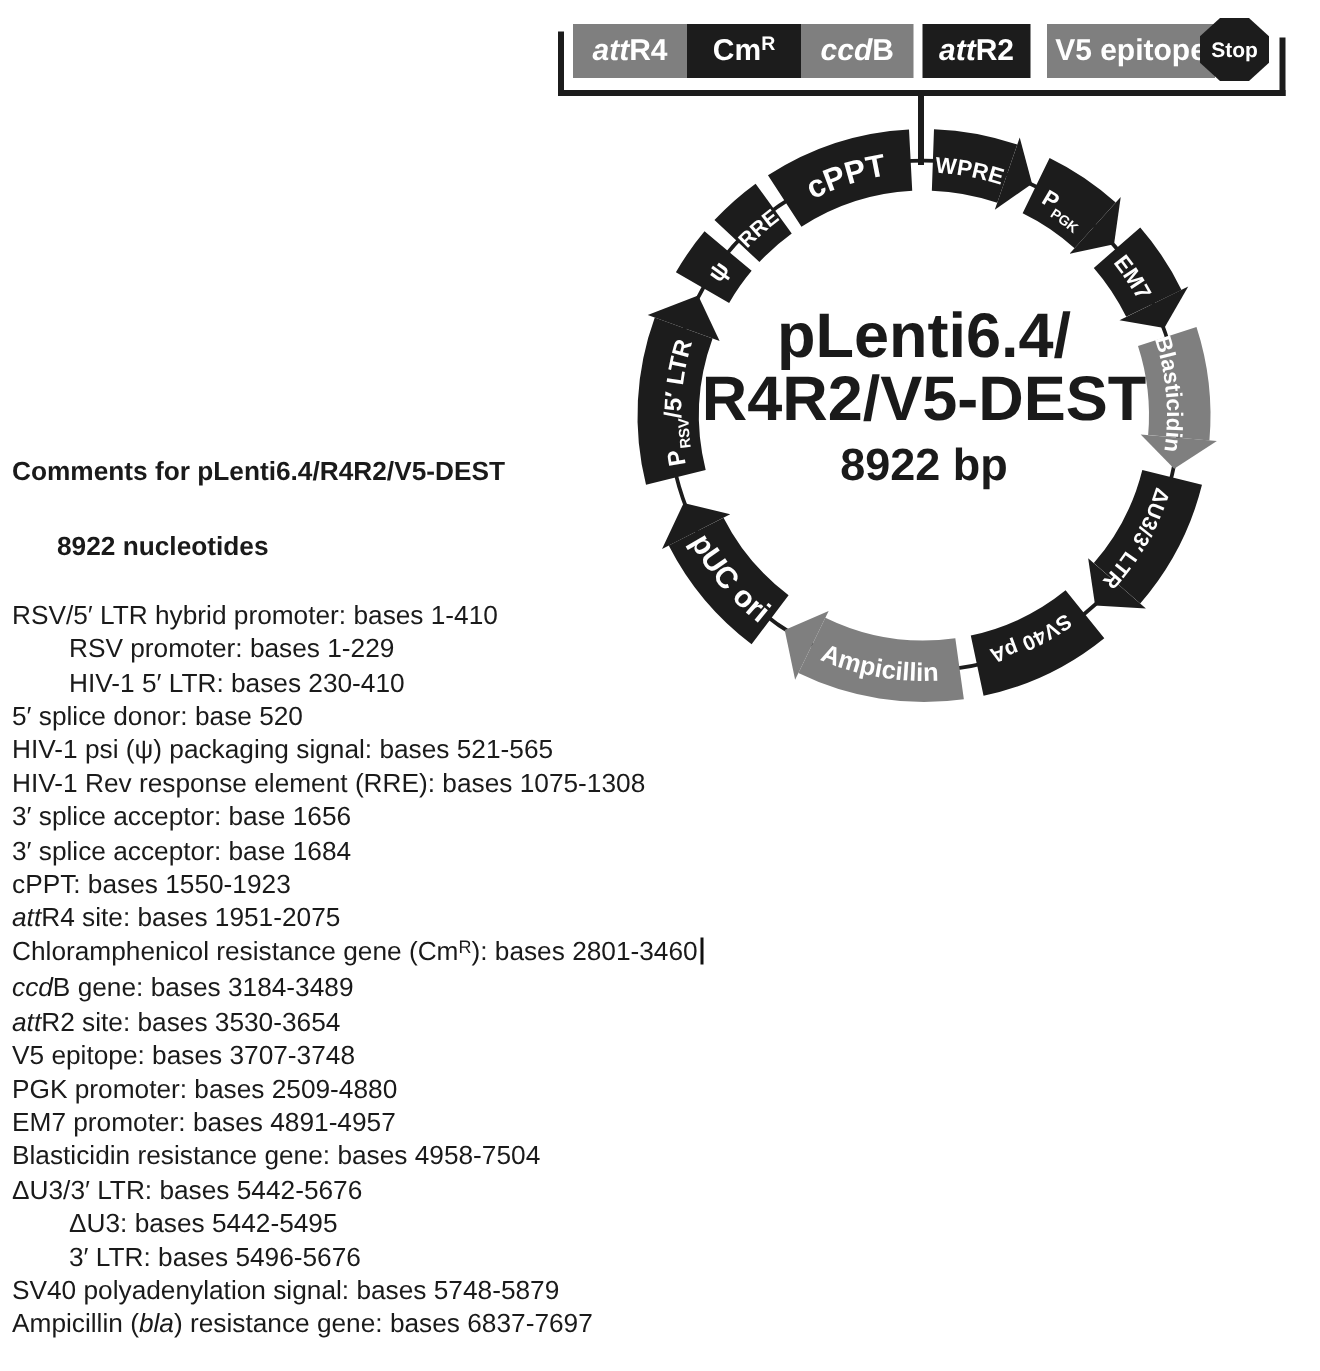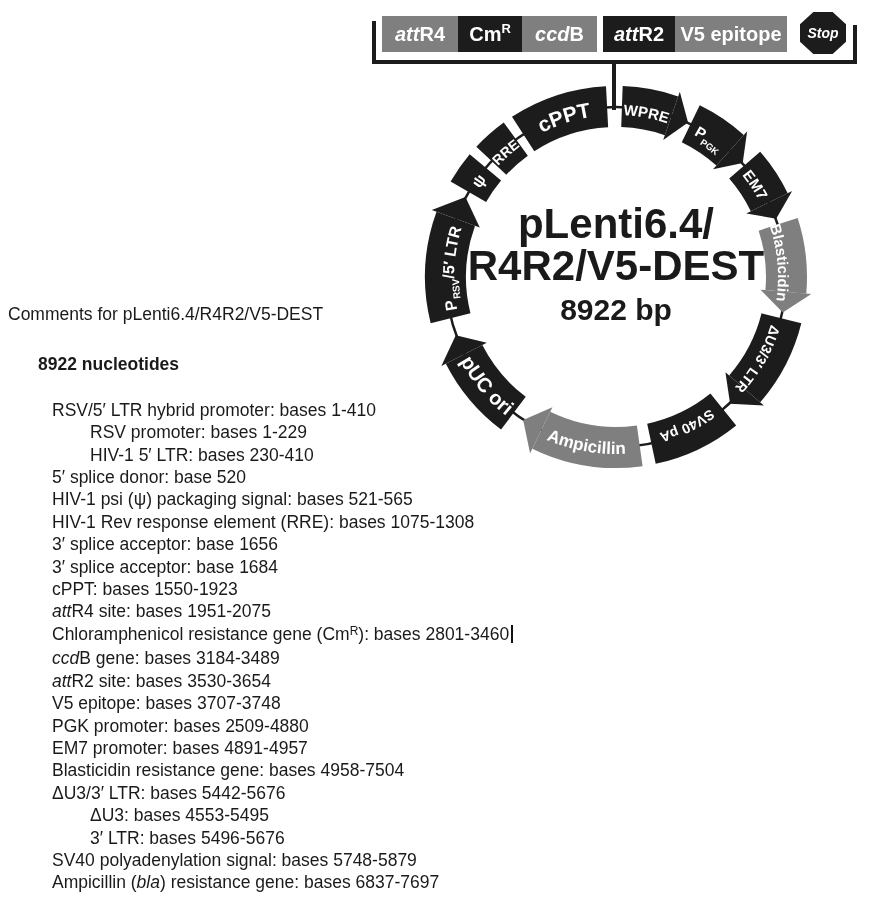--- a/index.html
+++ b/index.html
@@ -10,60 +10,60 @@
   
   #cassette{position:absolute;left:382px;top:16px;height:36px;display:flex;align-items:stretch;}
   .cassette-box{display:flex;align-items:center;justify-content:center;color:#fff;
     font-weight:bold;font-size:20px;white-space:nowrap;}
   .bg-black{background:#1c1c1c}
   .bg-gray{background:#7f7f7f}
   .it{font-style:italic}
   .box-sup{font-size:13px;position:relative;top:-6px;}
   #stop-sign{position:absolute;left:800px;top:12px;width:46px;height:42px;background:#1c1c1c;
     clip-path:polygon(29% 0,71% 0,100% 29%,100% 71%,71% 100%,29% 100%,0 71%,0 29%);
-    display:flex;align-items:center;justify-content:center;color:#fff;font-weight:bold;font-size:14px;font-style:italic;}
+    display:flex;align-items:center;justify-content:center;color:#fff;font-weight:bold;font-size:14px;}
   .bracket{position:absolute;background:#1c1c1c;}
   #bracket-left{left:372px;top:21px;width:4px;height:43px;}
   #bracket-right{left:853px;top:25px;width:4px;height:39px;}
   #bracket-bottom{left:372px;top:60px;width:485px;height:4px;}
   
   #plasmid-svg{position:absolute;left:0;top:0;}
   .seg-label{fill:#ffffff;font-weight:bold;font-family:"Liberation Sans",sans-serif;}
   .map-title{fill:#1a1a1a;font-weight:bold;font-family:"Liberation Sans",sans-serif;}
   
   #comments{position:absolute;left:8px;top:303px;width:540px;font-size:17.5px;line-height:22.4px;}
-  .c-header{font-weight:normal;}
+  .c-header{font-weight:bold;}
   .c-header2{font-weight:bold;padding-left:30px;margin-top:28px;}
   .c-spacer{height:23px;}
-  .comment-line{white-space:nowrap;margin-left:44px;}
+  .comment-line{white-space:nowrap;}
   .indent{padding-left:38px;}
   .sup{font-size:12px;position:relative;top:-5px;}
   .caret{display:inline-block;width:2px;height:18px;background:#111;vertical-align:-3px;margin-left:2px;}
 </style>
 </head>
 <body>
 
 <div id="cassette">
     <div class="cassette-box bg-gray" style="width: 76px;">
       <span class="it">att</span>
       <span>R4</span>
     </div>
-    <div class="cassette-box bg-black" style="width: 64px;">
+    <div class="cassette-box bg-black" style="width: 76px;">
       <span>Cm</span>
       <span class="box-sup">R</span>
     </div>
     <div class="cassette-box bg-gray" style="width: 75px;">
       <span class="it">ccd</span>
       <span>B</span>
     </div>
     <div class="cassette-box bg-black" style="width: 72px; margin-left: 6px;">
       <span class="it">att</span>
       <span>R2</span>
     </div>
-    <div class="cassette-box bg-gray" style="width: 112px; margin-left: 0;">
+    <div class="cassette-box bg-gray" style="width: 112px; margin-left: 11px;">
       <span>V5 epitope</span>
     </div>
   </div>
 <div id="stop-sign">
   <span>Stop</span>
 </div>
 <div id="bracket-left" class="bracket"></div>
 <div id="bracket-right" class="bracket"></div>
 <div id="bracket-bottom" class="bracket"></div>
 
@@ -163,18 +163,18 @@
       <div class="comment-line"><span>cPPT: bases 1550-1923</span></div>
       <div class="comment-line"><span class="it">att</span><span>R4 site: bases 1951-2075</span></div>
       <div class="comment-line"><span>Chloramphenicol resistance gene (Cm</span><span class="sup">R</span><span>): bases 2801-3460</span><span class="caret"></span></div>
       <div class="comment-line"><span class="it">ccd</span><span>B gene: bases 3184-3489</span></div>
       <div class="comment-line"><span class="it">att</span><span>R2 site: bases 3530-3654</span></div>
       <div class="comment-line"><span>V5 epitope: bases 3707-3748</span></div>
       <div class="comment-line"><span>PGK promoter: bases 2509-4880</span></div>
       <div class="comment-line"><span>EM7 promoter: bases 4891-4957</span></div>
       <div class="comment-line"><span>Blasticidin resistance gene: bases 4958-7504</span></div>
       <div class="comment-line"><span>ΔU3/3′ LTR: bases 5442-5676</span></div>
-      <div class="comment-line indent"><span>ΔU3: bases 4553-5495</span></div>
+      <div class="comment-line indent"><span>ΔU3: bases 5442-5495</span></div>
       <div class="comment-line indent"><span>3′ LTR: bases 5496-5676</span></div>
       <div class="comment-line"><span>SV40 polyadenylation signal: bases 5748-5879</span></div>
       <div class="comment-line"><span>Ampicillin (</span><span class="it">bla</span><span>) resistance gene: bases 6837-7697</span></div>
     </div>
 </div>
 
 </body></html>

